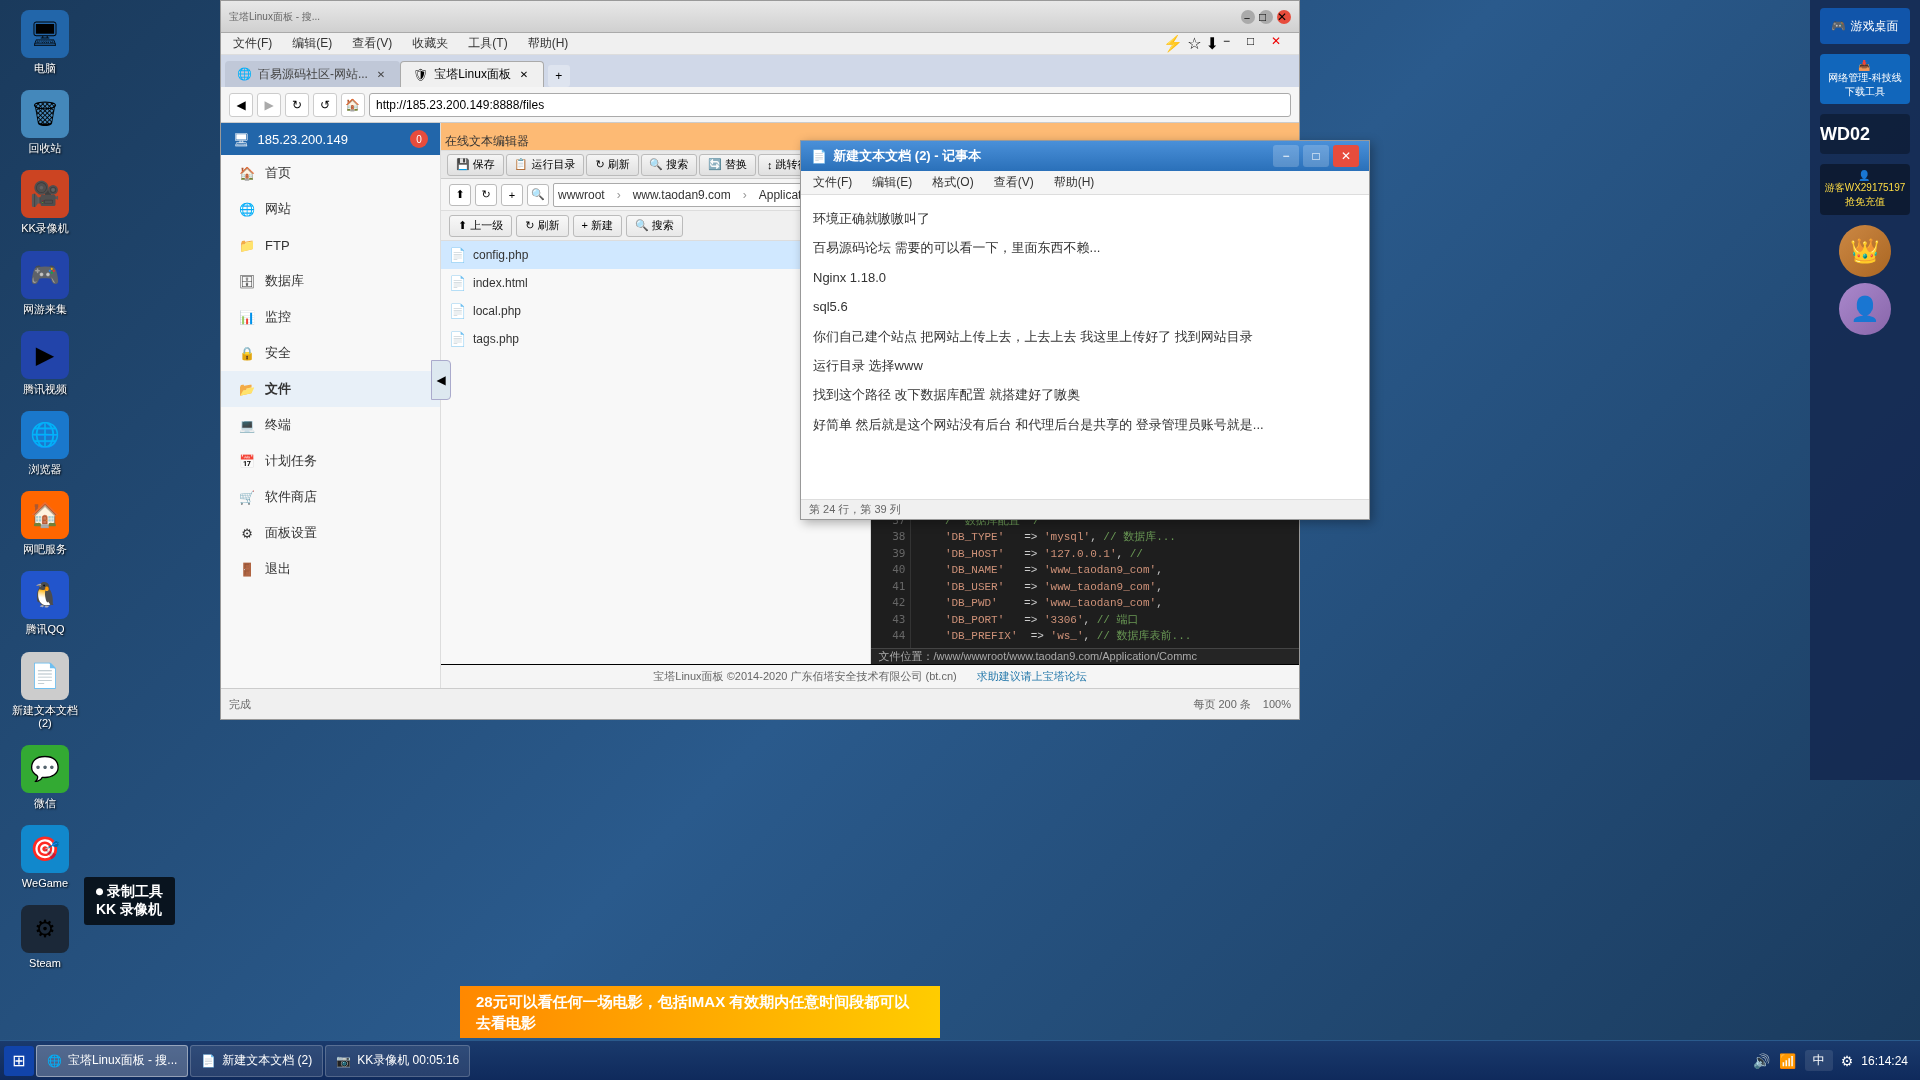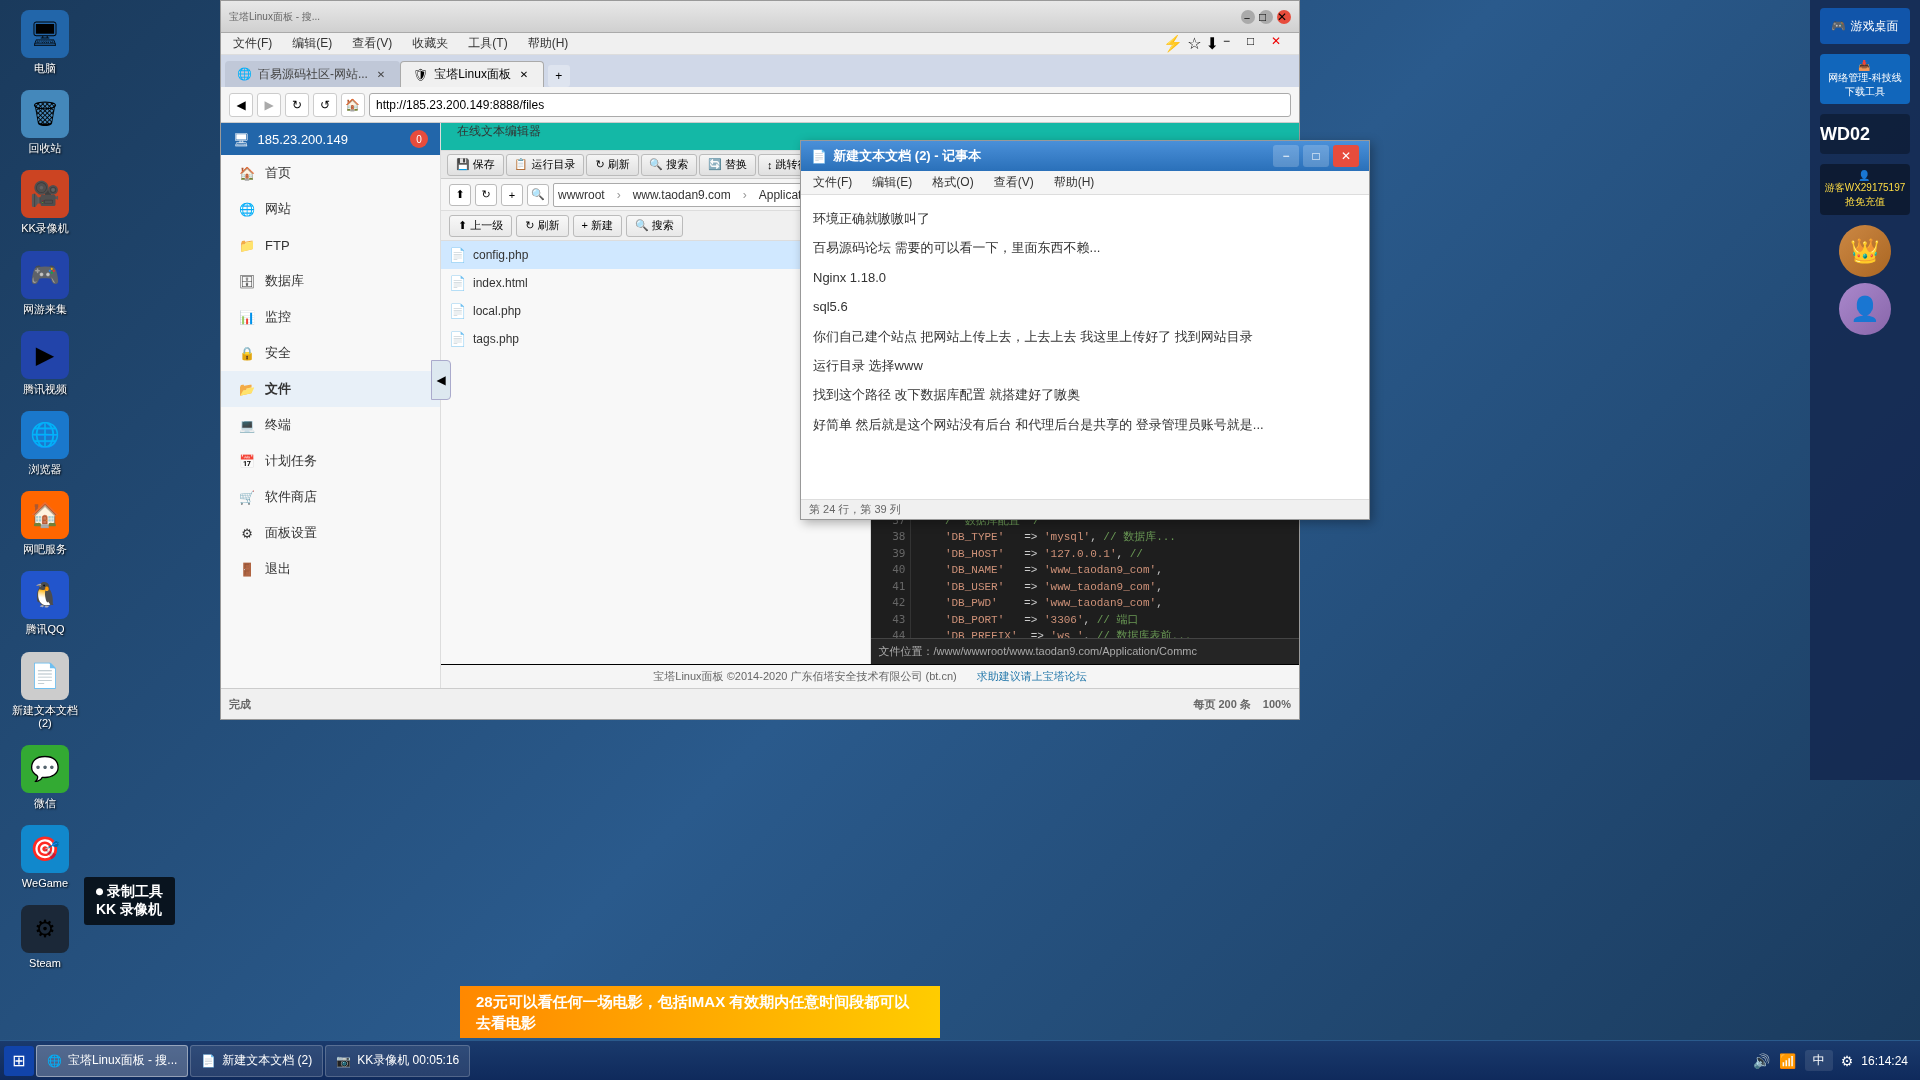--- a/index.html
+++ b/index.html
@@ -324,21 +324,21 @@
       background: #1e1e1e;
       color: #ccc;
       font-size: 11px;
       font-family: 'Courier New', monospace;
       padding: 4px 8px;
       line-height: 1.5;
       overflow: auto;
       white-space: pre;
     }
     .editor-path-bar {
-      height: 26px;
+      height: 16px;
       background: #252525;
       display: flex;
       align-items: center;
       padding: 0 8px;
       font-size: 11px;
       color: #aaa;
       border-top: 1px solid #444;
     }
 
     
@@ -465,21 +465,20 @@
     .browser-statusbar {
       height: 22px;
       background: #f0f0f0;
       border-top: 1px solid #ccc;
       display: flex;
       align-items: center;
       padding: 15px 8px;
       font-size: 11px;
       color: #666;
       gap: 12px;
-      font-weight: bold;
     }
 
     
     .kw { color: #569cd6; }
     .str { color: #ce9178; }
     .num { color: #b5cea8; }
     .cmt { color: #6a9955; }
 
     
     .code-line-selected { background: #264f78; display: block; }
@@ -648,21 +647,21 @@
         <div class="file-sidebar-item">
           <div class="item-icon">🚪</div>
           <span>退出</span>
         </div>
 
         <div style="position:absolute; left:210px; top:50%; width:20px; height:40px; background:#dde8f0; border:1px solid #aac; border-radius:0 4px 4px 0; display:flex; align-items:center; justify-content:center; cursor:pointer; z-index:10;">◀</div>
       </div>
 
       <div class="file-main" style="background:#f8f8f8;">
 
-        <div style="height:28px; background:#14b8a6; border-bottom:1px solid #ddd; display:flex; align-items:flex-start; padding:0 16px; font-size:12px; color:#333;">
+        <div style="height:28px; background:#fdba74; border-bottom:1px solid #ddd; display:flex; align-items:flex-end; padding:0 4px; font-size:12px; color:#333;">
           <span>在线文本编辑器</span>
         </div>
 
         <div class="browser-toolbar">
           <button class="toolbar-btn">
             <span>💾</span>
             <span>保存</span>
           </button>
           <button class="toolbar-btn">
             <span>📋</span>

